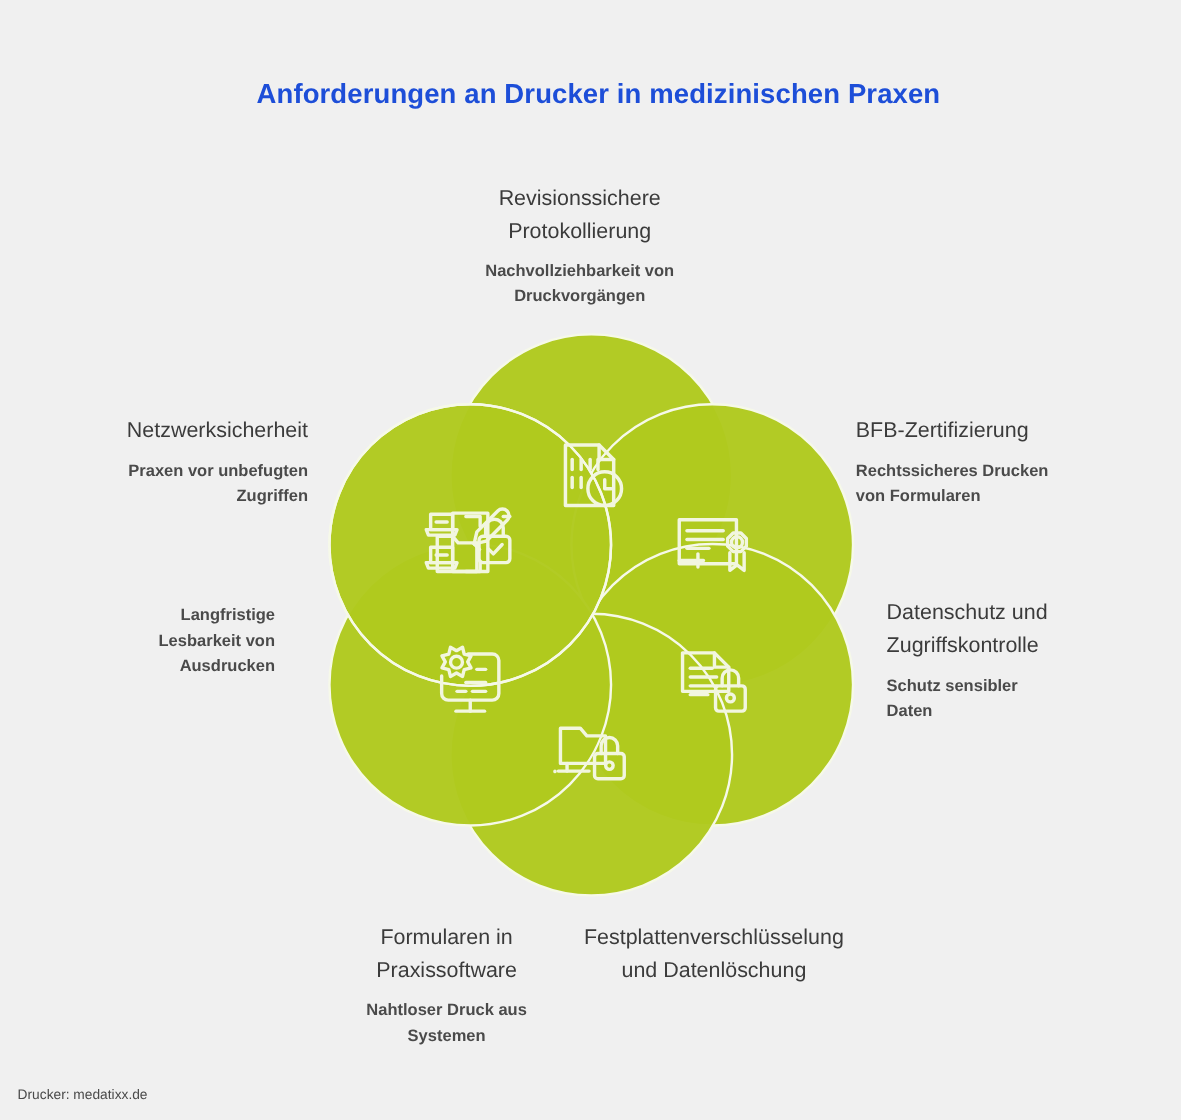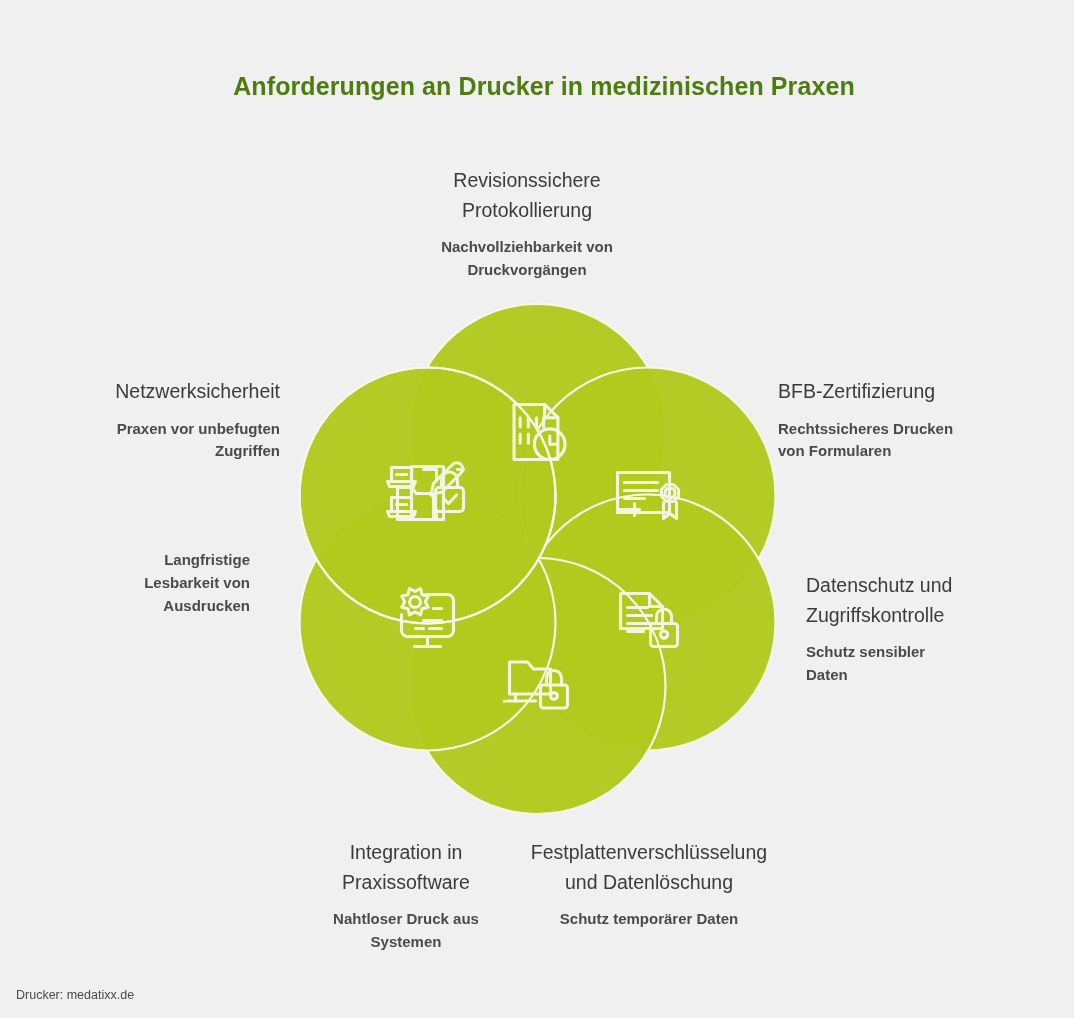--- a/index.html
+++ b/index.html
@@ -21,21 +21,21 @@
 
   
   #page-title {
     position: absolute;
     top: 72px;
     left: 0;
     width: 1074px;
     text-align: center;
     font-size: 25px;
     font-weight: 600;
-    color: #4d7c0f;
+    color: #1d4ed8;
     letter-spacing: 0.1px;
     padding-left: 14px;
   }
 
   
   #venn-diagram {
     position: absolute;
     left: 255px;
     top: 280px;
     width: 565px;
@@ -61,21 +61,21 @@
     white-space: pre-line;
   }
 
   .align-center { text-align: center; }
   .align-left   { text-align: left;   }
   .align-right  { text-align: right;  }
 
   
   #callout-protokollierung { left: 396px; top: 166px; width: 262px; }
   #callout-bfb             { left: 778px; top: 377px; width: 290px; }
-  #callout-datenschutz     { left: 806px; top: 543px; width: 262px; margin-top: 28px; }
+  #callout-datenschutz     { left: 806px; top: 543px; width: 262px; }
   #callout-festplatte      { left: 494px; top: 838px; width: 310px; }
   #callout-integration     { left: 306px; top: 838px; width: 200px; }
   #callout-dokumentation   { left: 18px;  top: 538px; width: 232px; }
   #callout-netzwerk        { left: 52px;  top: 377px; width: 228px; }
 
   
   #source-note {
     position: absolute;
     left: 16px;
     bottom: 16px;
@@ -242,25 +242,24 @@
   <div class="callout align-left" id="callout-datenschutz">
     <div class="c-title">Datenschutz und
 Zugriffskontrolle</div>
     <div class="c-sub">Schutz sensibler
 Daten</div>
   </div>
 
   <div class="callout align-center" id="callout-festplatte">
     <div class="c-title">Festplattenverschlüsselung
 und Datenlöschung</div>
-    <div class="c-sub">Schutz temporärer Daten</div>
   </div>
 
   <div class="callout align-center" id="callout-integration">
-    <div class="c-title">Integration in
+    <div class="c-title">Formularen in
 Praxissoftware</div>
     <div class="c-sub">Nahtloser Druck aus
 Systemen</div>
   </div>
 
   <div class="callout align-right" id="callout-dokumentation">
     <div class="c-sub">Langfristige
 Lesbarkeit von
 Ausdrucken</div>
   </div>

